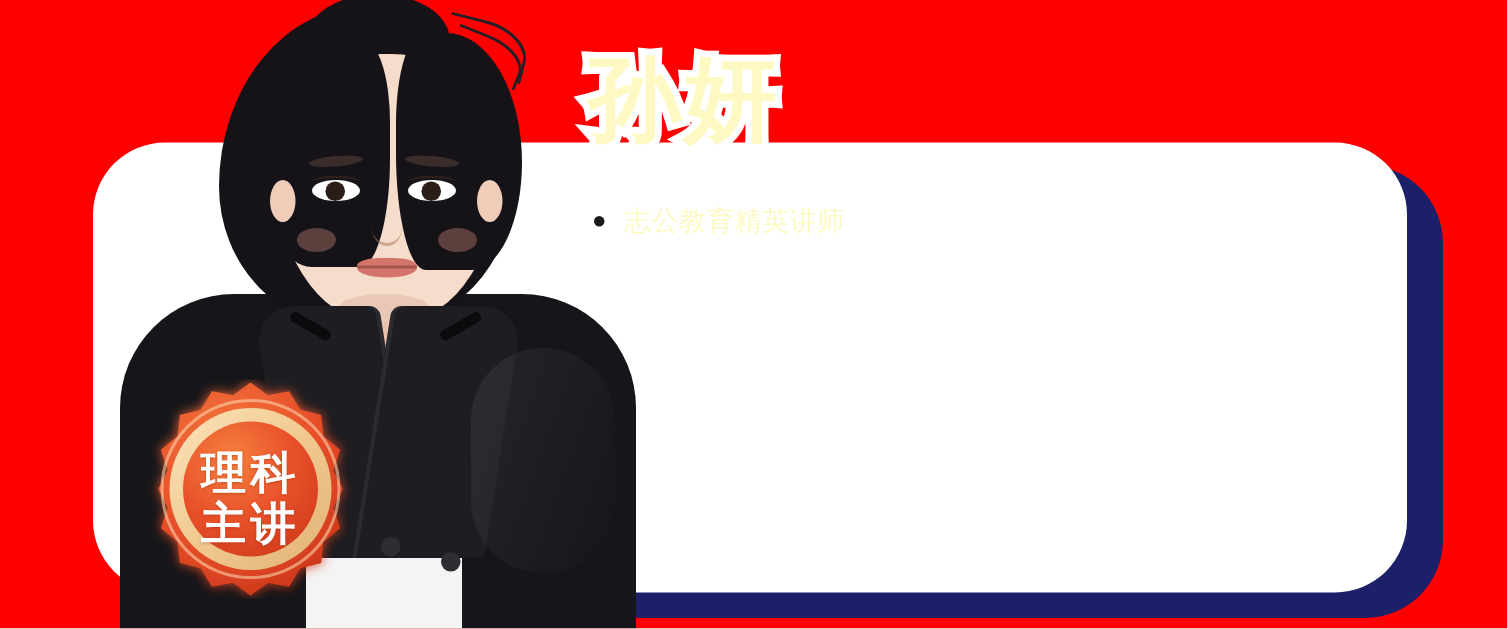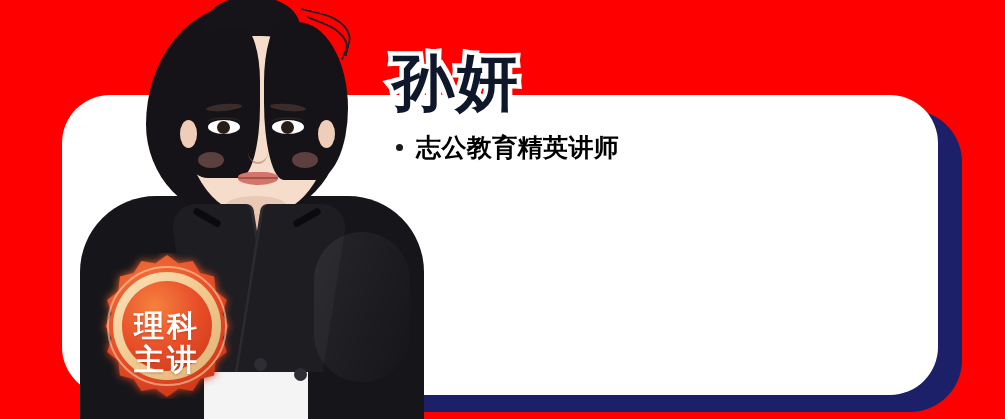--- a/index.html
+++ b/index.html
@@ -55,46 +55,44 @@
 
   
   .name-headline {
     position: absolute;
     left: 0px;
     top: 36px;
     font-size: 62px;
     font-weight: bold;
     line-height: 1.0;
     letter-spacing: 2px;
-    color: #0f172a;
+    color: #fef9c3;
     -webkit-text-stroke: 9px #FFFFFF;
     paint-order: stroke fill;
     white-space: nowrap;
-    margin-top: 16px;
   }
 
   
   .bullet-list {
     position: absolute;
     left: 2px;
     top: 130px;
     width: 528px;
     margin: 0;
     padding: 0;
     list-style: none;
   }
   .bullet-item {
     position: relative;
     padding-left: 22px;
-    font-size: 25px;
+    font-size: 18px;
     line-height: 34px;
-    color: #000000;
+    color: #fef9c3;
     letter-spacing: 0.4px;
     margin-bottom: 2px;
-    font-weight: bold;
   }
   .bullet-dot {
     position: absolute;
     left: 2px;
     top: 14px;
     width: 7px;
     height: 7px;
     border-radius: 50%;
     background: #1A1A1A;
   }
@@ -387,21 +385,21 @@
     left: 94px;
     top: 253px;
     width: 146px;
     height: 146px;
     z-index: 7;
   }
   .seal-badge svg { display: block; }
   .seal-text {
     position: absolute;
     left: 0;
-    top: 16px;
+    top: 6px;
     width: 146px;
     height: 146px;
     display: flex;
     flex-direction: column;
     align-items: center;
     justify-content: center;
     gap: 1px;
     pointer-events: none;
   }
   .seal-line {

